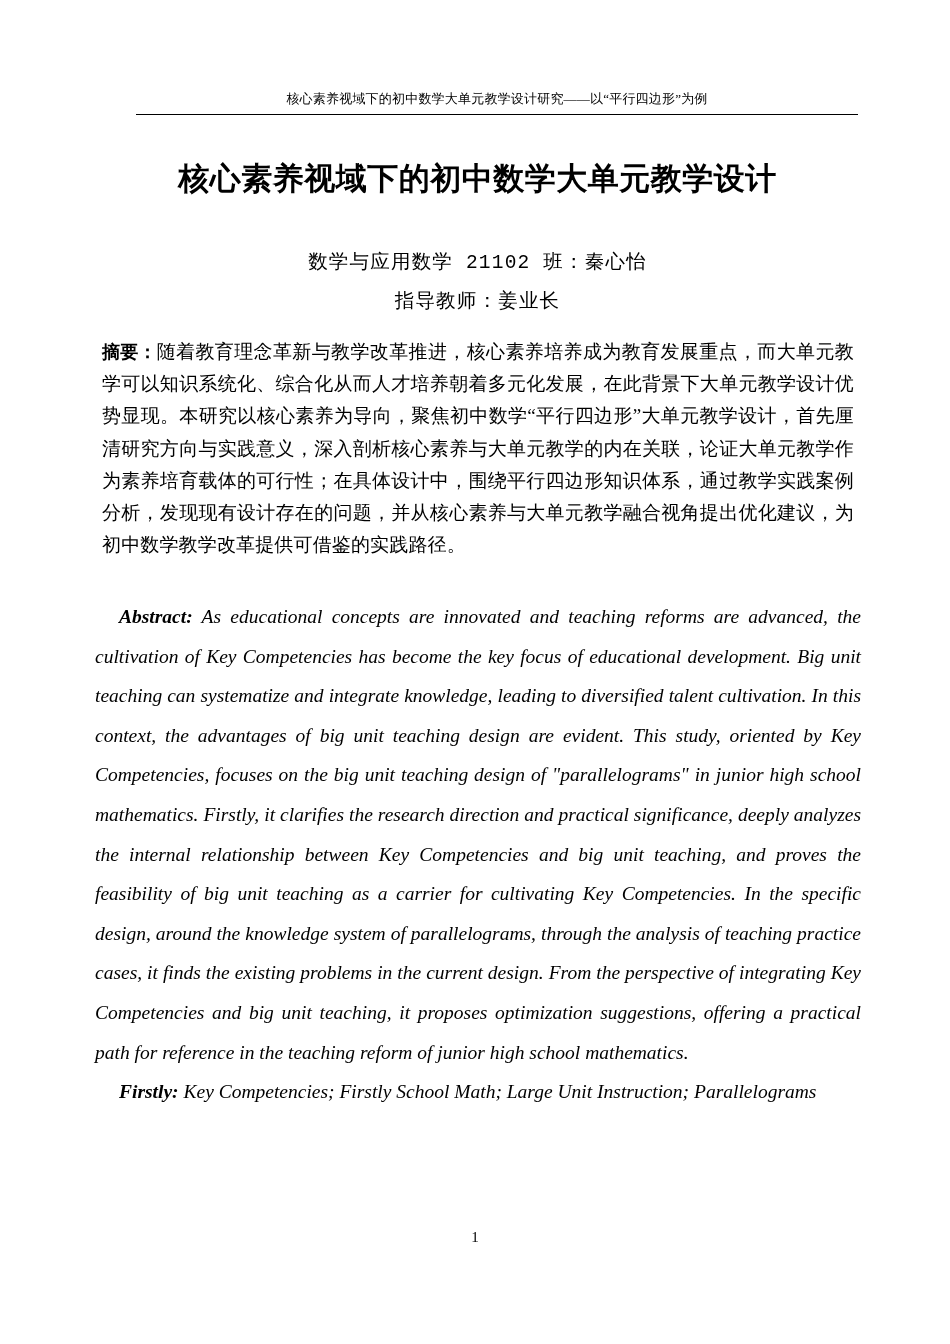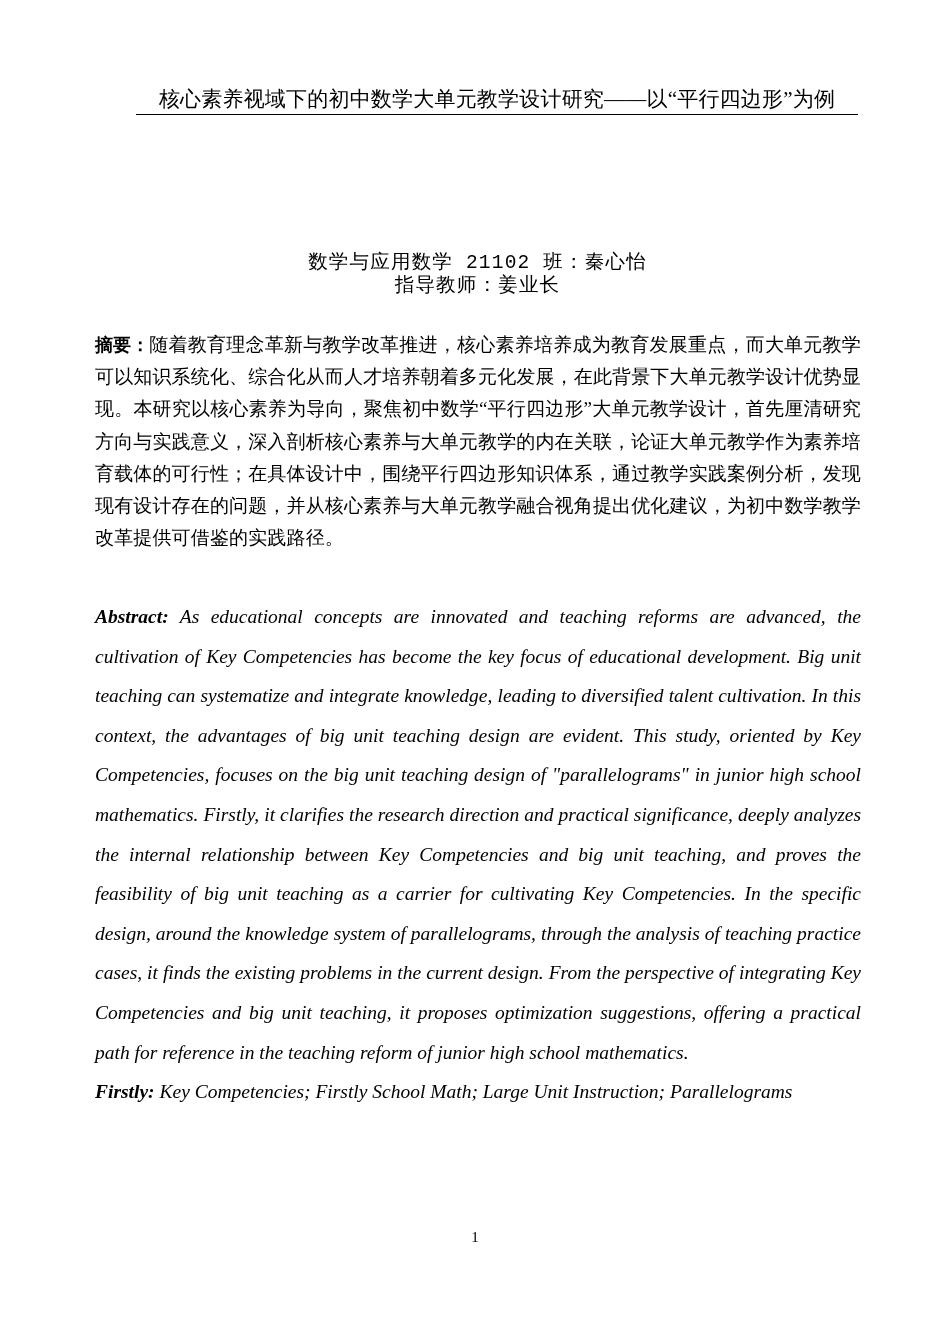--- a/index.html
+++ b/index.html
@@ -18,21 +18,21 @@
   }
 
   
   .running-header {
     position: absolute;
     left: 136px;
     top: 88px;
     width: 722px;
     text-align: center;
     font-family: "Liberation Serif", "DejaVu Serif", serif;
-    font-size: 21px;
+    font-size: 13px;
     line-height: 22px;
     letter-spacing: 0.2px;
     white-space: nowrap;
   }
   .header-rule {
     position: absolute;
     left: 136px;
     top: 114px;
     width: 722px;
     height: 0;
@@ -61,37 +61,37 @@
     position: absolute;
     left: 95px;
     width: 765px;
     text-align: center;
     font-family: Liberation Mono, monospace;
     font-size: 19.5px;
     line-height: 28px;
     letter-spacing: 1.2px;
   }
   .author-line { top: 249px; }
-  .advisor-line { top: 272px; }
+  .advisor-line { top: 288px; }
 
   
   .cn-block {
     position: absolute;
     left: 95px;
     top: 329px;
     width: 766px;
     font-family: "Liberation Serif", "DejaVu Serif", serif;
     font-size: 19px;
     line-height: 32.2px;
     text-align: justify;
     text-justify: inter-character;
     letter-spacing: 0.15px;
   }
   .cn-block p {
-    margin: 0;
+    margin: 7px;
   }
   .lead {
     font-weight: bold;
     font-family: "DejaVu Sans", "Liberation Sans", sans-serif;
     font-size: 18px;
     letter-spacing: 0;
   }
   .cn-keywords {
     margin-top: 0 !important;
   }
@@ -107,20 +107,21 @@
     font-size: 19.5px;
     line-height: 39.6px;
     text-align: justify;
   }
   .en-block p {
     margin: 0;
   }
   .en-lead {
     font-weight: bold;
     font-style: italic;
+    margin-left: 24px;
   }
 
   
   .page-number {
     position: absolute;
     left: 0;
     top: 1228px;
     width: 950px;
     text-align: center;
     font-family: "Liberation Serif", "DejaVu Serif", serif;
@@ -130,20 +131,21 @@
 </style>
 </head>
 <body>
 
 <div class="page">
 
   <div class="running-header">核心素养视域下的初中数学大单元教学设计研究——以“平行四边形”为例</div>
   <div class="header-rule"></div>
 
   <h1 class="doc-title">
+    <span>核心素养视域下的初中数学大单元教学设计</span>
   </h1>
 
   <div class="author-line">数学与应用数学 21102 班：秦心怡</div>
   <div class="advisor-line">指导教师：姜业长</div>
 
   <div class="cn-block">
     <p><span class="lead">摘要：</span><span>随着教育理念革新与教学改革推进，核心素养培养成为教育发展重点，而大单元教学可以知识系统化、综合化从而人才培养朝着多元化发展，在此背景下大单元教学设计优势显现。本研究以核心素养为导向，聚焦初中数学“平行四边形”大单元教学设计，首先厘清研究方向与实践意义，深入剖析核心素养与大单元教学的内在关联，论证大单元教学作为素养培育载体的可行性；在具体设计中，围绕平行四边形知识体系，通过教学实践案例分析，发现现有设计存在的问题，并从核心素养与大单元教学融合视角提出优化建议，为初中数学教学改革提供可借鉴的实践路径。</span></p>
   </div>
 
   <div class="en-block">

